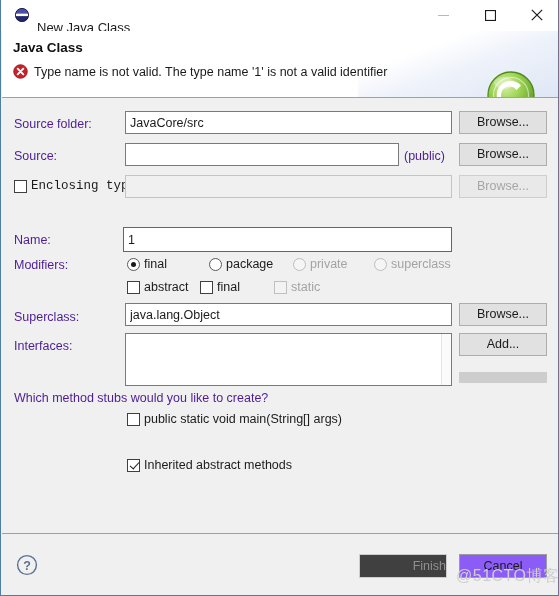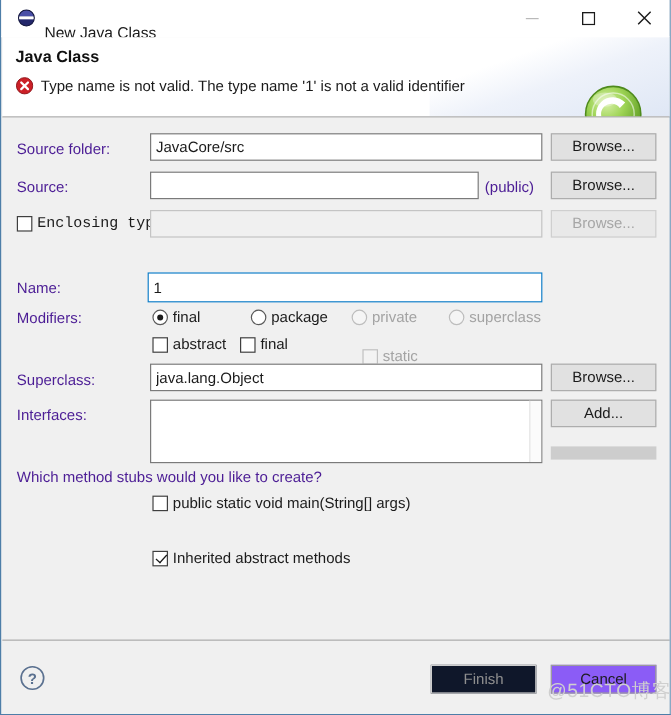--- a/index.html
+++ b/index.html
@@ -207,24 +207,24 @@
     width: 556px; height: 61px;
     background: #f0f0f0;
   }
   #help-icon {
     position: absolute; left: 15px; top: 554px;
     width: 22px; height: 22px;
   }
   #btn-finish {
     position: absolute; left: 358px; top: 554px;
     width: 88px; height: 24px;
-    background: #0f172a; border: 1px solid #cdcdcd;
+    background: #404040; border: 1px solid #cdcdcd;
     color: #8f8f8f; font-size: 12.5px;
     font-family: "Liberation Sans", sans-serif;
-    text-align: center; line-height: 22px; cursor: default; padding: 0;
+    text-align: right; line-height: 22px; cursor: default; padding: 0;
   }
   #btn-cancel {
     position: absolute; left: 458px; top: 554px;
     width: 88px; height: 24px;
     background: #8b5cf6; border: 1px solid #9c9c9c;
     color: #1b1b1b; font-size: 12.5px;
     font-family: "Liberation Sans", sans-serif;
     text-align: center; line-height: 22px; cursor: default; padding: 0;
   }
 
@@ -355,21 +355,21 @@
         <span class="cbox"></span>
         <span class="ctl-label">abstract</span>
       </span>
     </div>
     <div class="ctl-row" style="left:198px; top:182px;">
       <span class="ctl">
         <span class="cbox"></span>
         <span class="ctl-label">final</span>
       </span>
     </div>
-    <div class="ctl-row" style="left:272px; top:192px;margin-left:28px;">
+    <div class="ctl-row" style="left:272px; top:182px;">
       <span class="ctl dis">
         <span class="cbox dis"></span>
         <span class="ctl-label">static</span>
       </span>
     </div>
 
     <div class="lbl" style="left:12px; top:211px;">Superclass:</div>
     <input class="tfield" style="left: 123px; top: 205px; width: 327px;" value="java.lang.Object">
     <button class="btn" style="left:457px; top:205px;">Browse...</button>
 

